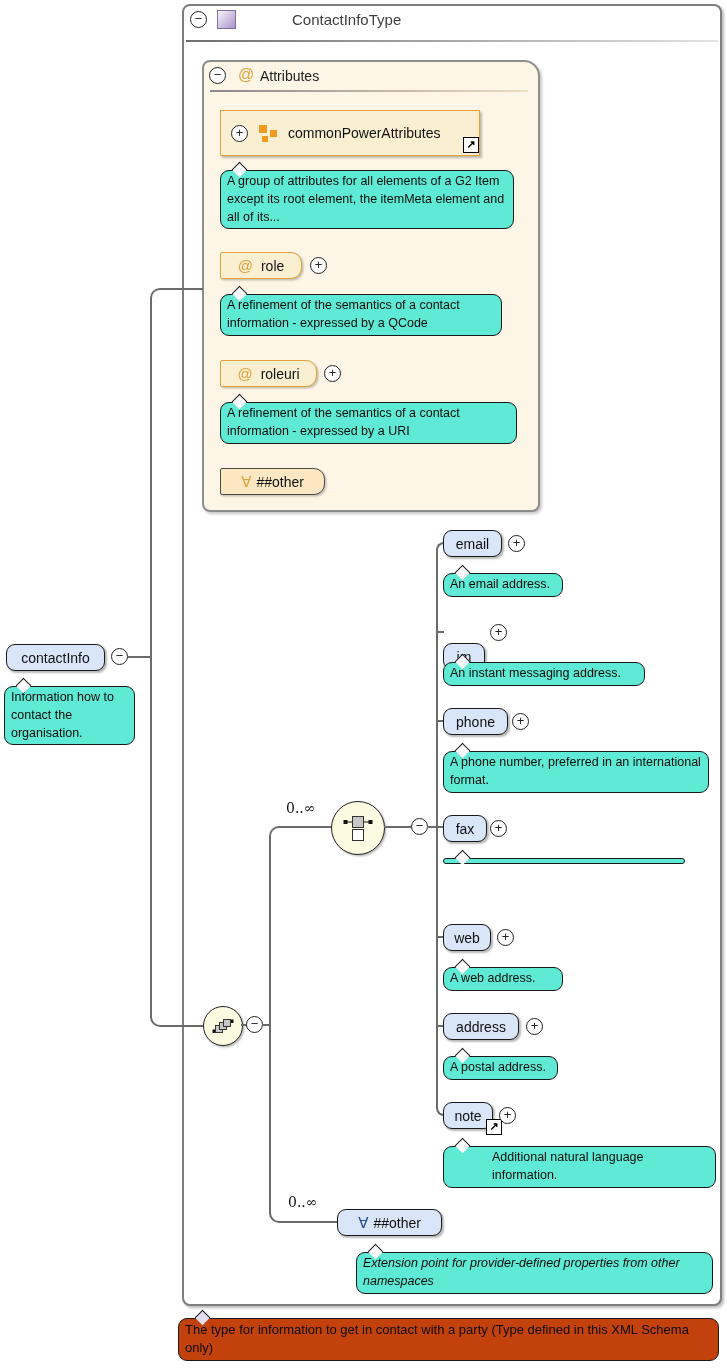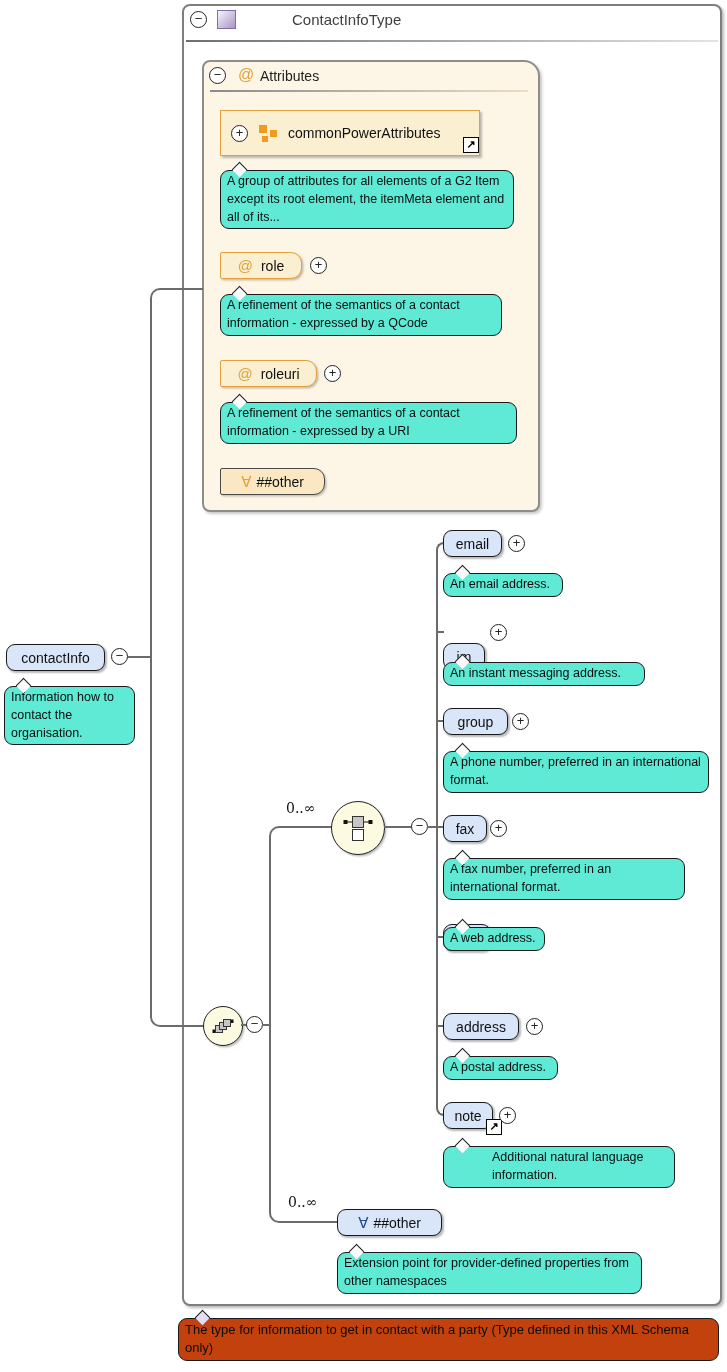--- a/index.html
+++ b/index.html
@@ -225,71 +225,70 @@
   <div class="ebox" style="left:443px;top:619px;width:42px;margin-top:24px;">
     <span>im</span>
   </div>
   <div class="toggle" style="left:490px;top:624px;">+</div>
   <div class="callout" style="left:443px;top:662px;width:202px;">
     <div class="tip"></div>
     <span>An instant messaging address.</span>
   </div>
 
   <div class="ebox" style="left:443px;top:708px;width:65px;">
-    <span>group</span>
+    <span>phone</span>
   </div>
   <div class="toggle" style="left:512px;top:713px;">+</div>
   <div class="callout" style="left:443px;top:751px;width:266px;">
     <div class="tip"></div>
     <span>A phone number, preferred in an international format.</span>
   </div>
 
   <div class="ebox" style="left:443px;top:815px;width:44px;">
     <span>fax</span>
   </div>
   <div class="toggle" style="left:490px;top:820px;">+</div>
   <div class="callout" style="left:443px;top:858px;width:242px;">
     <div class="tip"></div>
-    <span>A fax number, preferred in an international format.</span>
   </div>
 
   <div class="ebox" style="left:443px;top:924px;width:48px;">
     <span>web</span>
   </div>
   <div class="toggle" style="left:497px;top:929px;">+</div>
-  <div class="callout" style="left:443px;top:927px;width:102px;">
+  <div class="callout" style="left:443px;top:967px;width:120px;">
     <div class="tip"></div>
     <span>A web address.</span>
   </div>
 
   <div class="ebox" style="left:443px;top:1013px;width:76px;">
     <span>address</span>
   </div>
   <div class="toggle" style="left:526px;top:1018px;">+</div>
   <div class="callout" style="left:443px;top:1056px;width:115px;">
     <div class="tip"></div>
     <span>A postal address.</span>
   </div>
 
   <div class="ebox" style="left:443px;top:1102px;width:50px;">
     <span>note</span>
     <div class="refbox" style="right:-10px;bottom:-7px;left:auto;top:auto;">↗</div>
   </div>
   <div class="toggle" style="left:499px;top:1107px;">+</div>
-  <div class="callout" style="left:443px;top:1146px;width:232px;padding-left:48px;">
+  <div class="callout" style="left:443px;top:1146px;width:273px;padding-left:48px;">
     <div class="tip"></div>
     <span>Additional natural language information.</span>
   </div>
 
   <div class="occurs" style="left:288px;top:1194px;">0..∞</div>
   <div class="ebox" style="left:337px;top:1209px;width:105px;">
     <span class="forall-blue">∀</span>
     <span>##other</span>
   </div>
-  <div class="callout" style="left:337px;top:1252px;width:305px;">
+  <div class="callout" style="left:356px;top:1252px;width:357px;font-style:italic;">
     <div class="tip"></div>
     <span>Extension point for provider-defined properties from other namespaces</span>
   </div>
 
   <div class="callout lav" style="left:178px;top:1318px;width:541px;">
     <div class="tip" style="left:18px;"></div>
     <span>The type for information to get in contact with a party (Type defined in this XML Schema only)</span>
   </div>
 
 </div>

